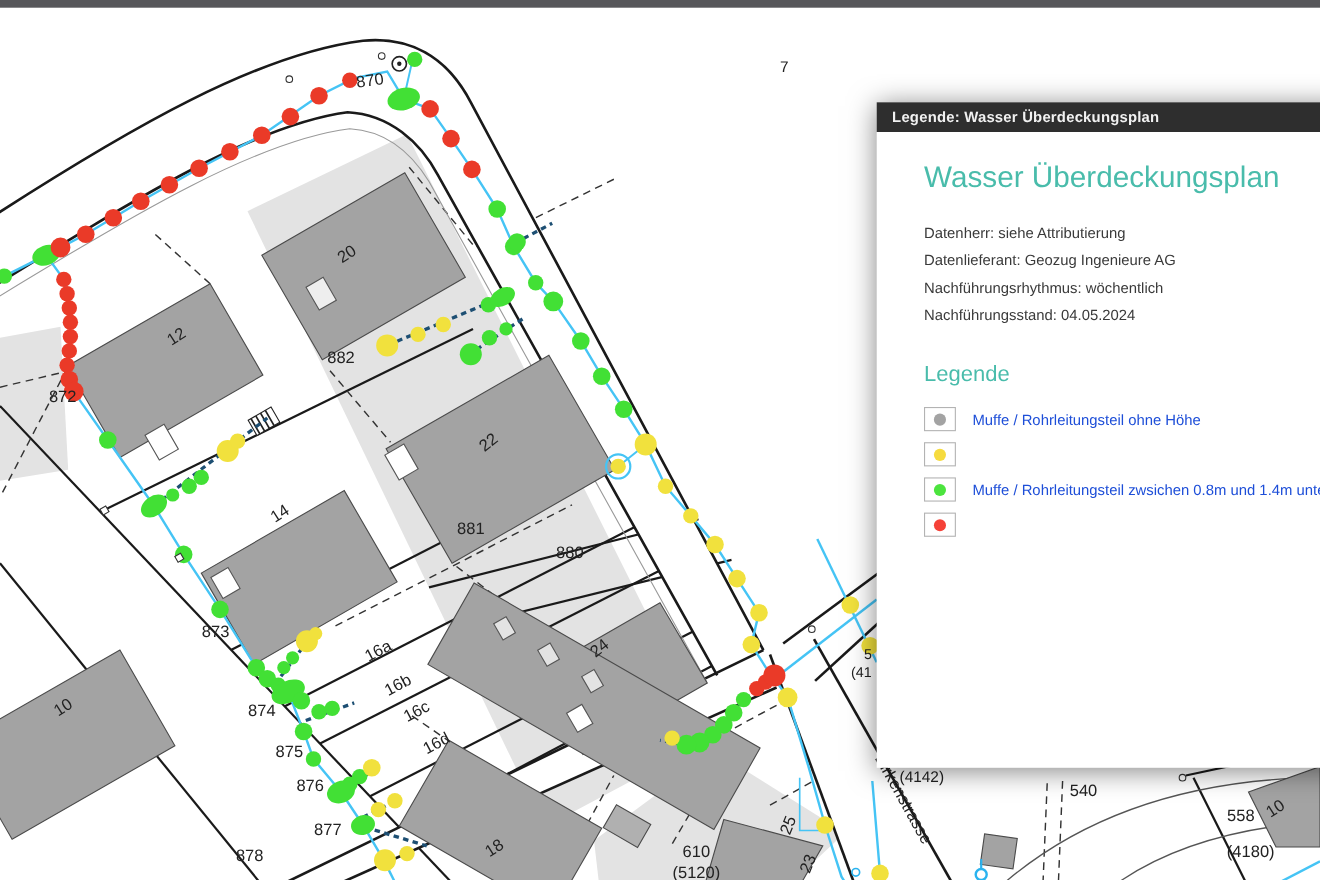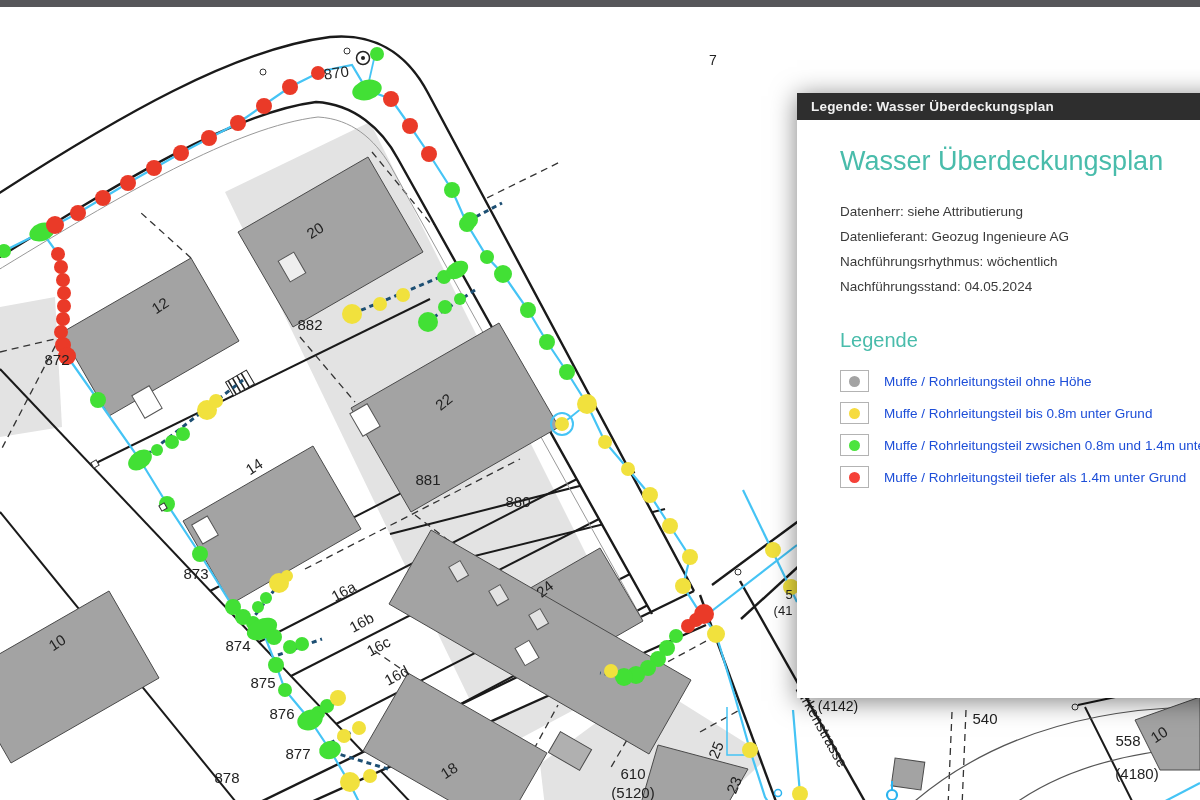--- a/index.html
+++ b/index.html
@@ -320,30 +320,28 @@
           <div class="legend-row">
             <span class="legend-swatch">
               <span class="legend-dot" style="background: rgb(163, 163, 163);"></span>
             </span>
             <span class="legend-label">Muffe / Rohrleitungsteil ohne Höhe</span>
           </div>
           <div class="legend-row">
             <span class="legend-swatch">
               <span class="legend-dot" style="background: rgb(246, 219, 62);"></span>
             </span>
-            <span class="legend-label">Muffe / Rohrleitungsteil bis 0.8m unter Grund</span>
           </div>
           <div class="legend-row">
             <span class="legend-swatch">
               <span class="legend-dot" style="background: rgb(76, 228, 62);"></span>
             </span>
             <span class="legend-label">Muffe / Rohrleitungsteil zwsichen 0.8m und 1.4m unter Grund</span>
           </div>
           <div class="legend-row">
             <span class="legend-swatch">
               <span class="legend-dot" style="background: rgb(245, 65, 56);"></span>
             </span>
-            <span class="legend-label">Muffe / Rohrleitungsteil tiefer als 1.4m unter Grund</span>
           </div>
         </div>
     </div>
   </div>
 </div>
 
 </body></html>

